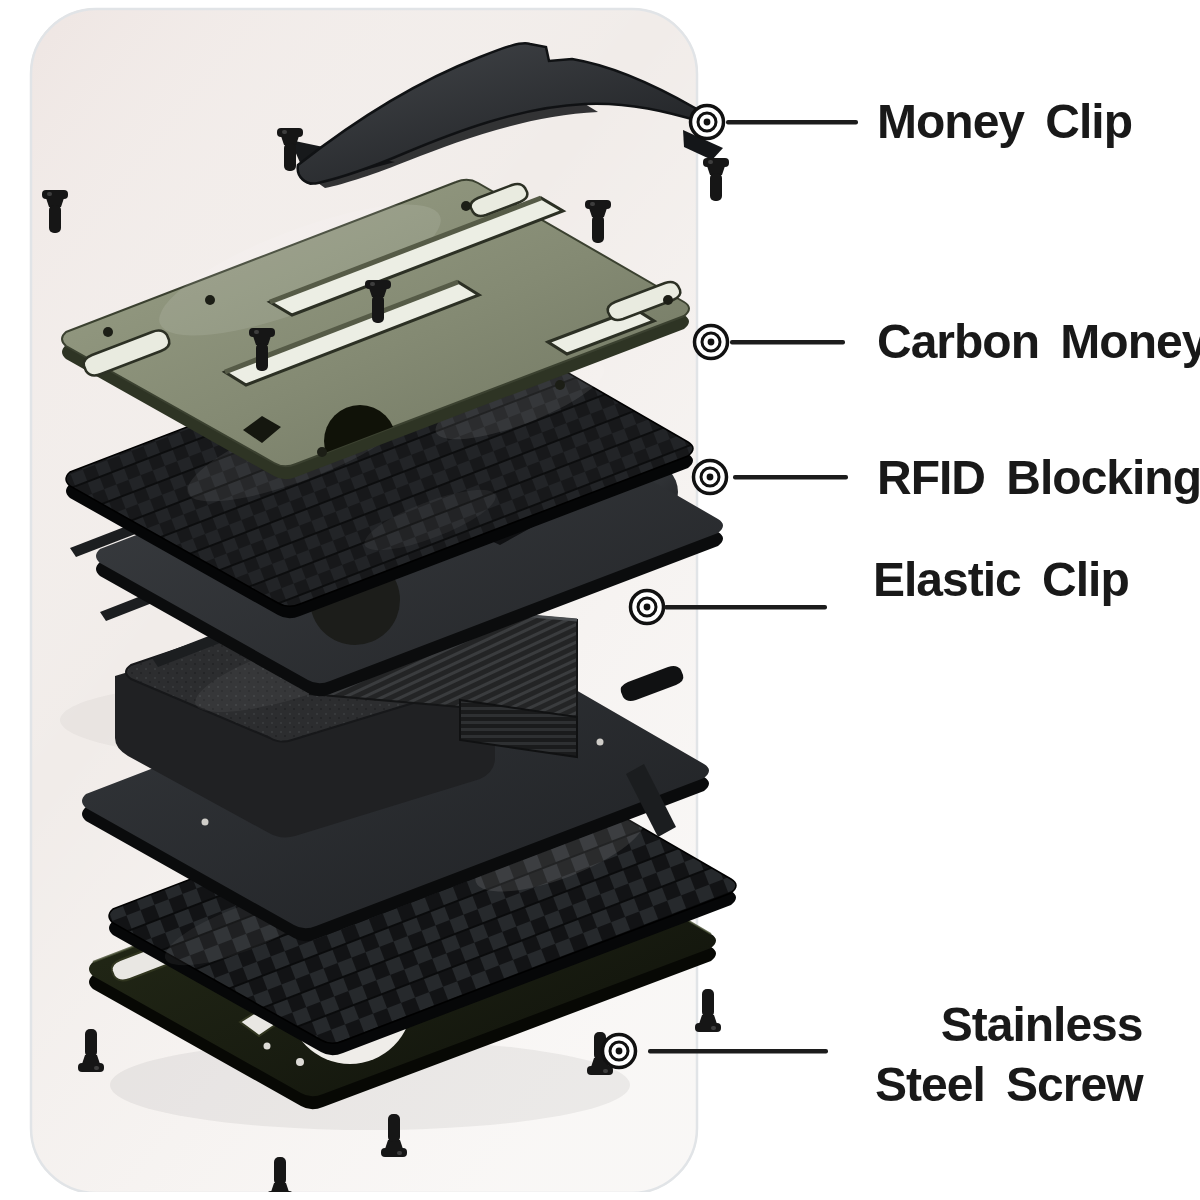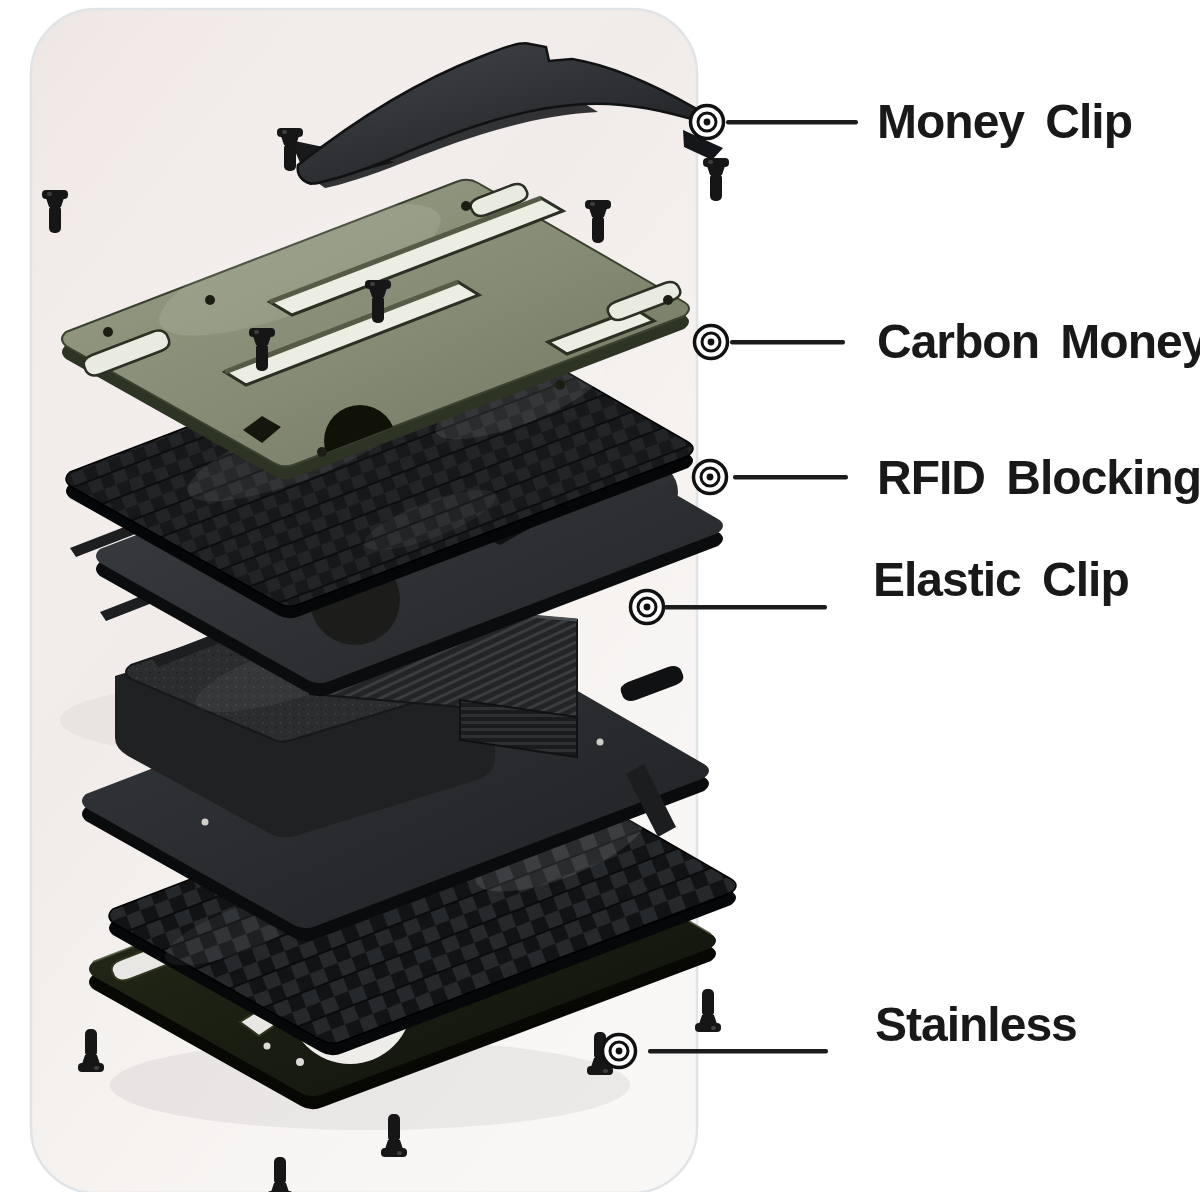--- a/index.html
+++ b/index.html
@@ -289,15 +289,16 @@
 <div class="callout-label" style="left:877px;top:450px">
   <span>RFID Blocking</span>
 </div>
 
 <div class="callout-label two-line" style="left:873px;top:551px">
   <span>Elastic Clip</span>
 </div>
 
 <div class="callout-label two-line wide-gap" style="left:875px;top:995px">
   <span>Stainless</span>
+  <span>Steel Screw</span>
 </div>
 
 </div>
 
 </body></html>

